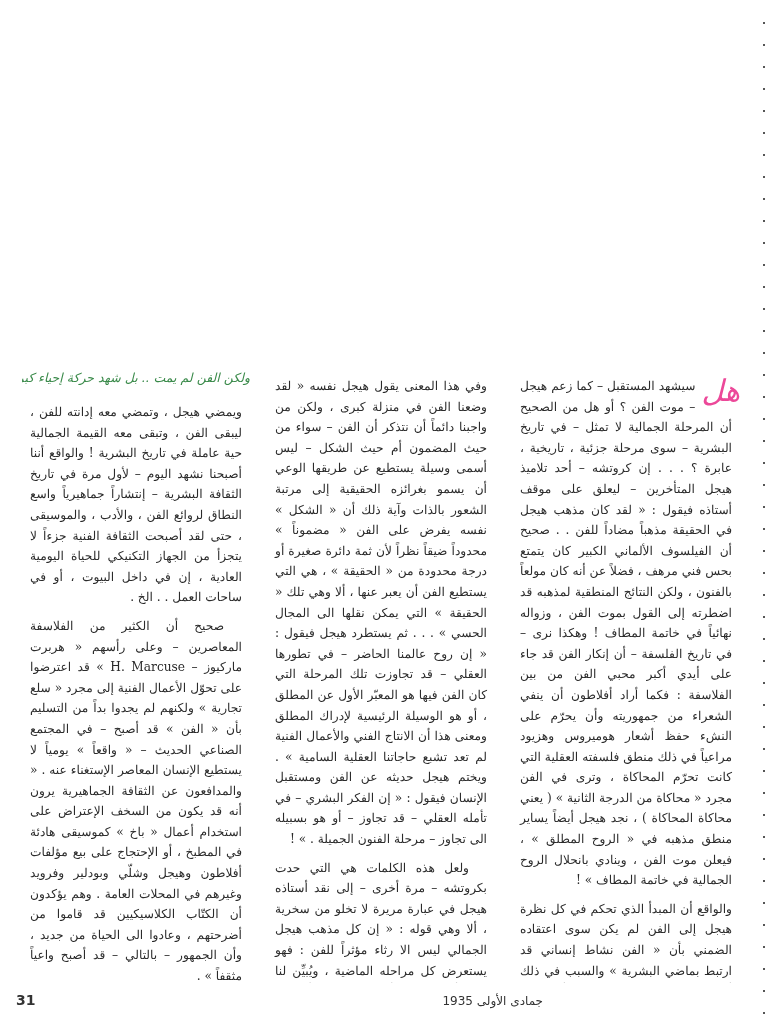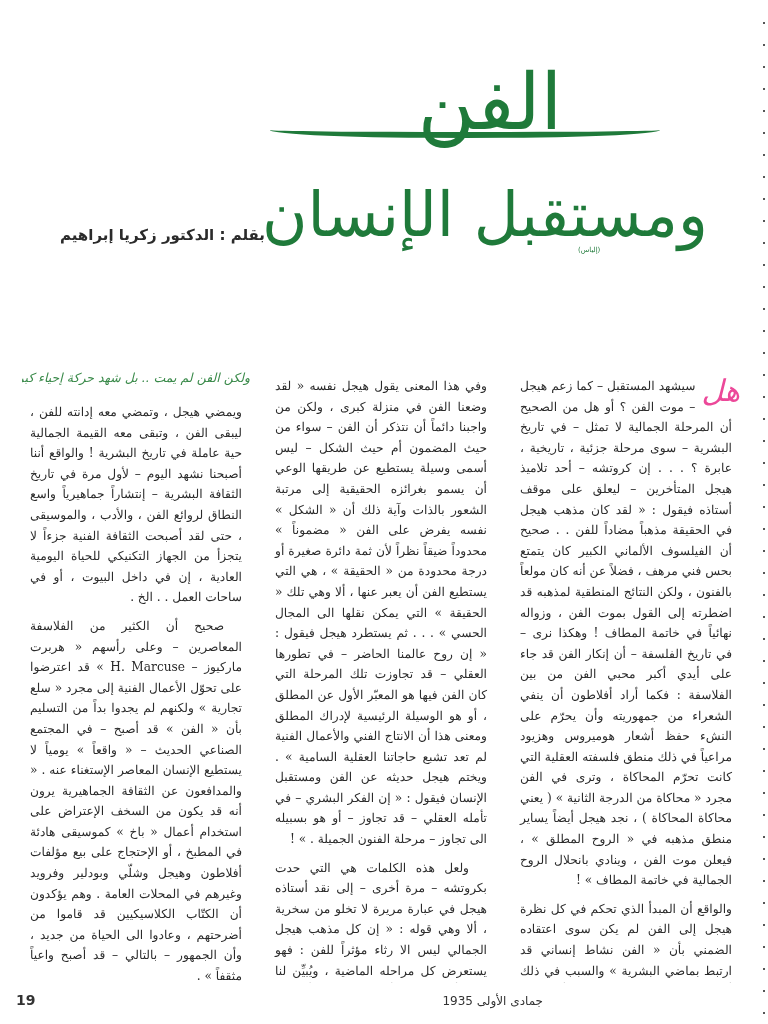--- a/index.html
+++ b/index.html
@@ -67,28 +67,21 @@
     .footer-date { position: absolute; right: 225px; top: 6px; font-size: 12px; }
     .footer-page { position: absolute; left: 16px; top: 4px; font-size: 14px; font-weight: bold; }
   </style>
 </head>
 <body>
 
 <div class="page">
 
   <div class="binding-dots"></div>
 
-  <div class="title-block">
-    <div class="title-line1">الفن</div>
-    <div class="title-stroke1"></div>
-    <div class="title-line2">ومستقبل الإنسان</div>
-    <div class="title-signature">(إلياس)</div>
-  </div>
 
-  <div class="byline">بقلم : الدكتور زكريا إبراهيم</div>
 
   <div class="columns">
 
     <div class="col col-right">
       <div class="lead-wrap">
         <span class="drop-word">هل</span>
         <p>سيشهد المستقبل – كما زعم هيجل – موت الفن ؟ أو هل من الصحيح أن المرحلة الجمالية لا تمثل – في تاريخ البشرية – سوى مرحلة جزئية ، تاريخية ، عابرة ؟ . . . إن كروتشه – أحد تلاميذ هيجل المتأخرين – ليعلق على موقف أستاذه فيقول : « لقد كان مذهب هيجل في الحقيقة مذهباً مضاداً للفن . . صحيح أن الفيلسوف الألماني الكبير كان يتمتع بحس فني مرهف ، فضلاً عن أنه كان مولعاً بالفنون ، ولكن النتائج المنطقية لمذهبه قد اضطرته إلى القول بموت الفن ، وزواله نهائياً في خاتمة المطاف ! وهكذا نرى – في تاريخ الفلسفة – أن إنكار الفن قد جاء على أيدي أكبر محبي الفن من بين الفلاسفة : فكما أراد أفلاطون أن ينفي الشعراء من جمهوريته وأن يحرّم على النشء حفظ أشعار هوميروس وهزيود مراعياً في ذلك منطق فلسفته العقلية التي كانت تحرّم المحاكاة ، وترى في الفن مجرد « محاكاة من الدرجة الثانية » ( يعني محاكاة المحاكاة ) ، نجد هيجل أيضاً يساير منطق مذهبه في « الروح المطلق » ، فيعلن موت الفن ، وينادي بانحلال الروح الجمالية في خاتمة المطاف » !</p>
       </div>
       <p>والواقع أن المبدأ الذي تحكم في كل نظرة هيجل إلى الفن لم يكن سوى اعتقاده الضمني بأن « الفن نشاط إنساني قد ارتبط بماضي البشرية » والسبب في ذلك أن هيجل قد جعل للفن قيمة أدنى من قيمة غيره من مظاهر الفكر ، نظراً لغلبة الطابع الحسي المادي عليه .</p>
     </div>
@@ -102,16 +95,16 @@
       <span class="subheading">ولكن الفن لم يمت .. بل شهد حركة إحياء كبرى</span>
       <p>ويمضي هيجل ، وتمضي معه إدانته للفن ، ليبقى الفن ، وتبقى معه القيمة الجمالية حية عاملة في تاريخ البشرية ! والواقع أننا أصبحنا نشهد اليوم – لأول مرة في تاريخ الثقافة البشرية – إنتشاراً جماهيرياً واسع النطاق لروائع الفن ، والأدب ، والموسيقى ، حتى لقد أصبحت الثقافة الفنية جزءاً لا يتجزأ من الجهاز التكنيكي للحياة اليومية العادية ، إن في داخل البيوت ، أو في ساحات العمل . . الخ .</p>
       <p>صحيح أن الكثير من الفلاسفة المعاصرين – وعلى رأسهم « هربرت ماركيوز – H. Marcuse » قد اعترضوا على تحوّل الأعمال الفنية إلى مجرد « سلع تجارية » ولكنهم لم يجدوا بداً من التسليم بأن « الفن » قد أصبح – في المجتمع الصناعي الحديث – « واقعاً » يومياً لا يستطيع الإنسان المعاصر الإستغناء عنه . « والمدافعون عن الثقافة الجماهيرية يرون أنه قد يكون من السخف الإعتراض على استخدام أعمال « باخ » كموسيقى هادئة في المطبخ ، أو الإحتجاج على بيع مؤلفات أفلاطون وهيجل وشلّي وبودلير وفرويد وغيرهم في المحلات العامة . وهم يؤكدون أن الكتّاب الكلاسيكيين قد قاموا من أضرحتهم ، وعادوا الى الحياة من جديد ، وأن الجمهور – بالتالي – قد أصبح واعياً مثقفاً » .</p>
       <p>وليس في وسع أحد أن ينكر أن الأنظمة الإجتماعية الراهنة قد أسهمت – الى حدّ كبير – في انتشار نوع خاص من « الثقافة الفنية » ولكن من المؤكد أن إنسان القرن</p>
     </div>
 
   </div>
 
   <div class="footer">
     <span class="footer-date">جمادى الأولى 1935</span>
-    <span class="footer-page">19</span>
+    <span class="footer-page">31</span>
   </div>
 
 </div>
 
 </body></html>

